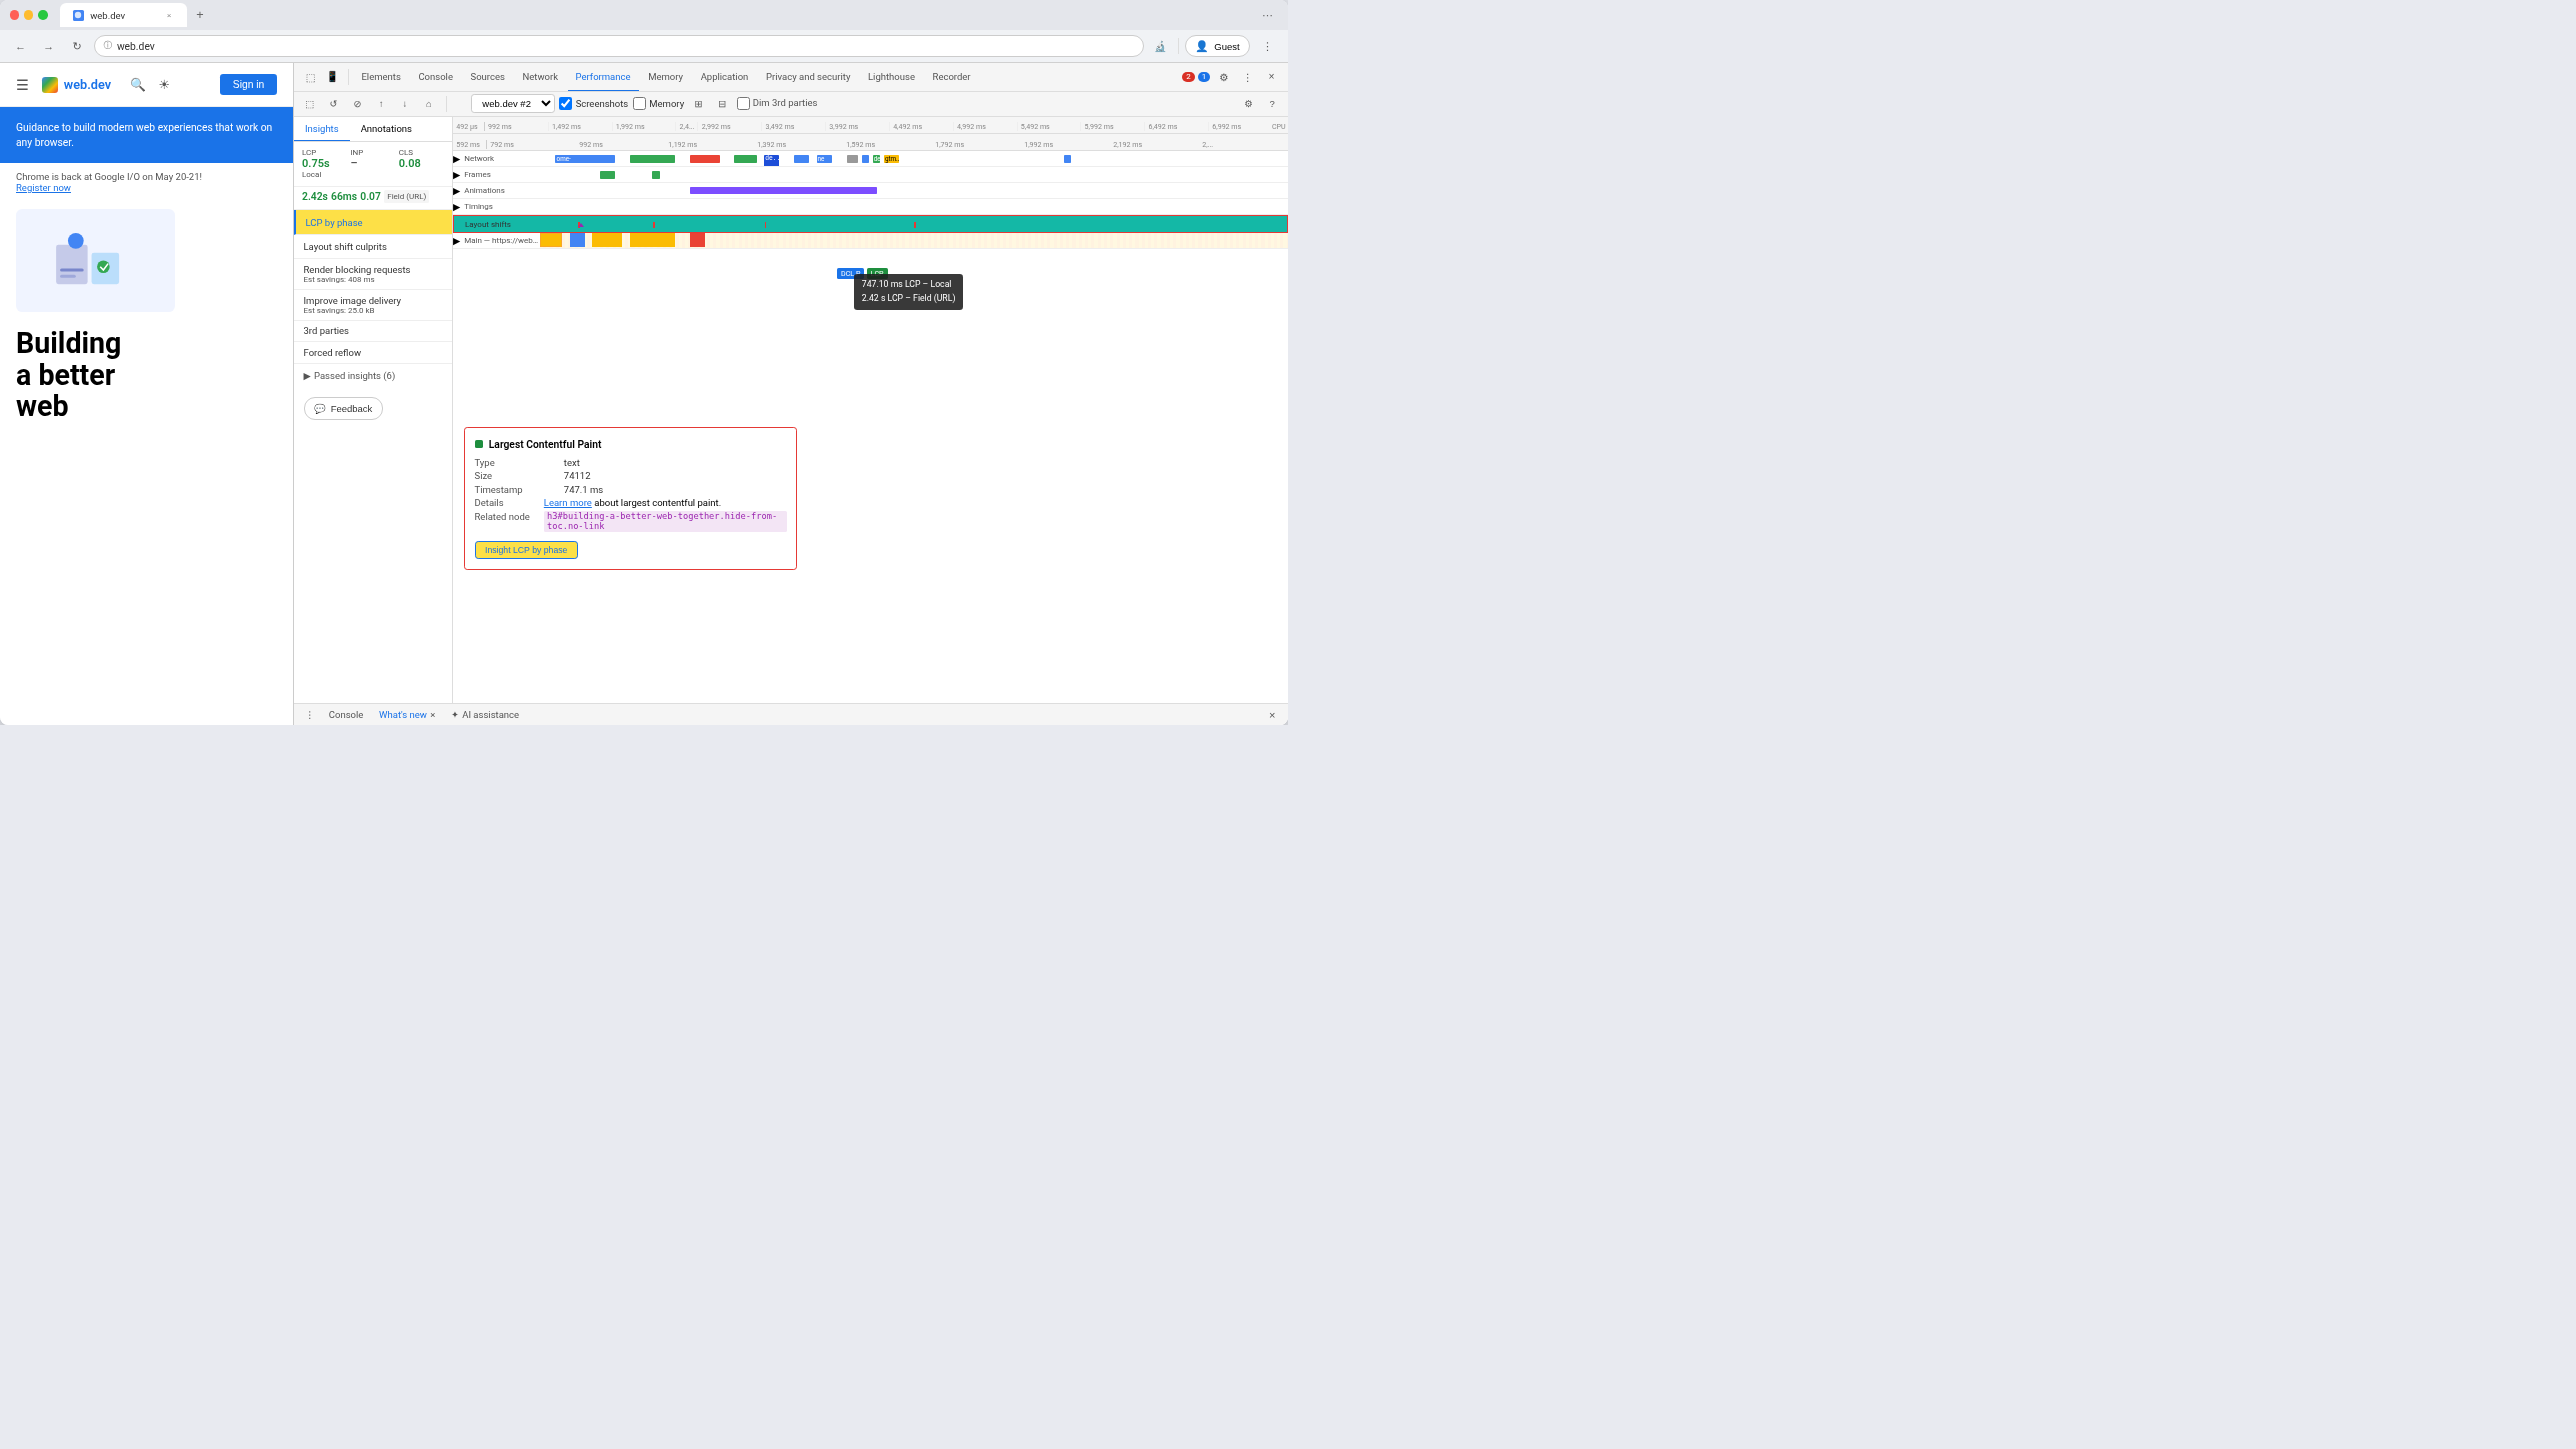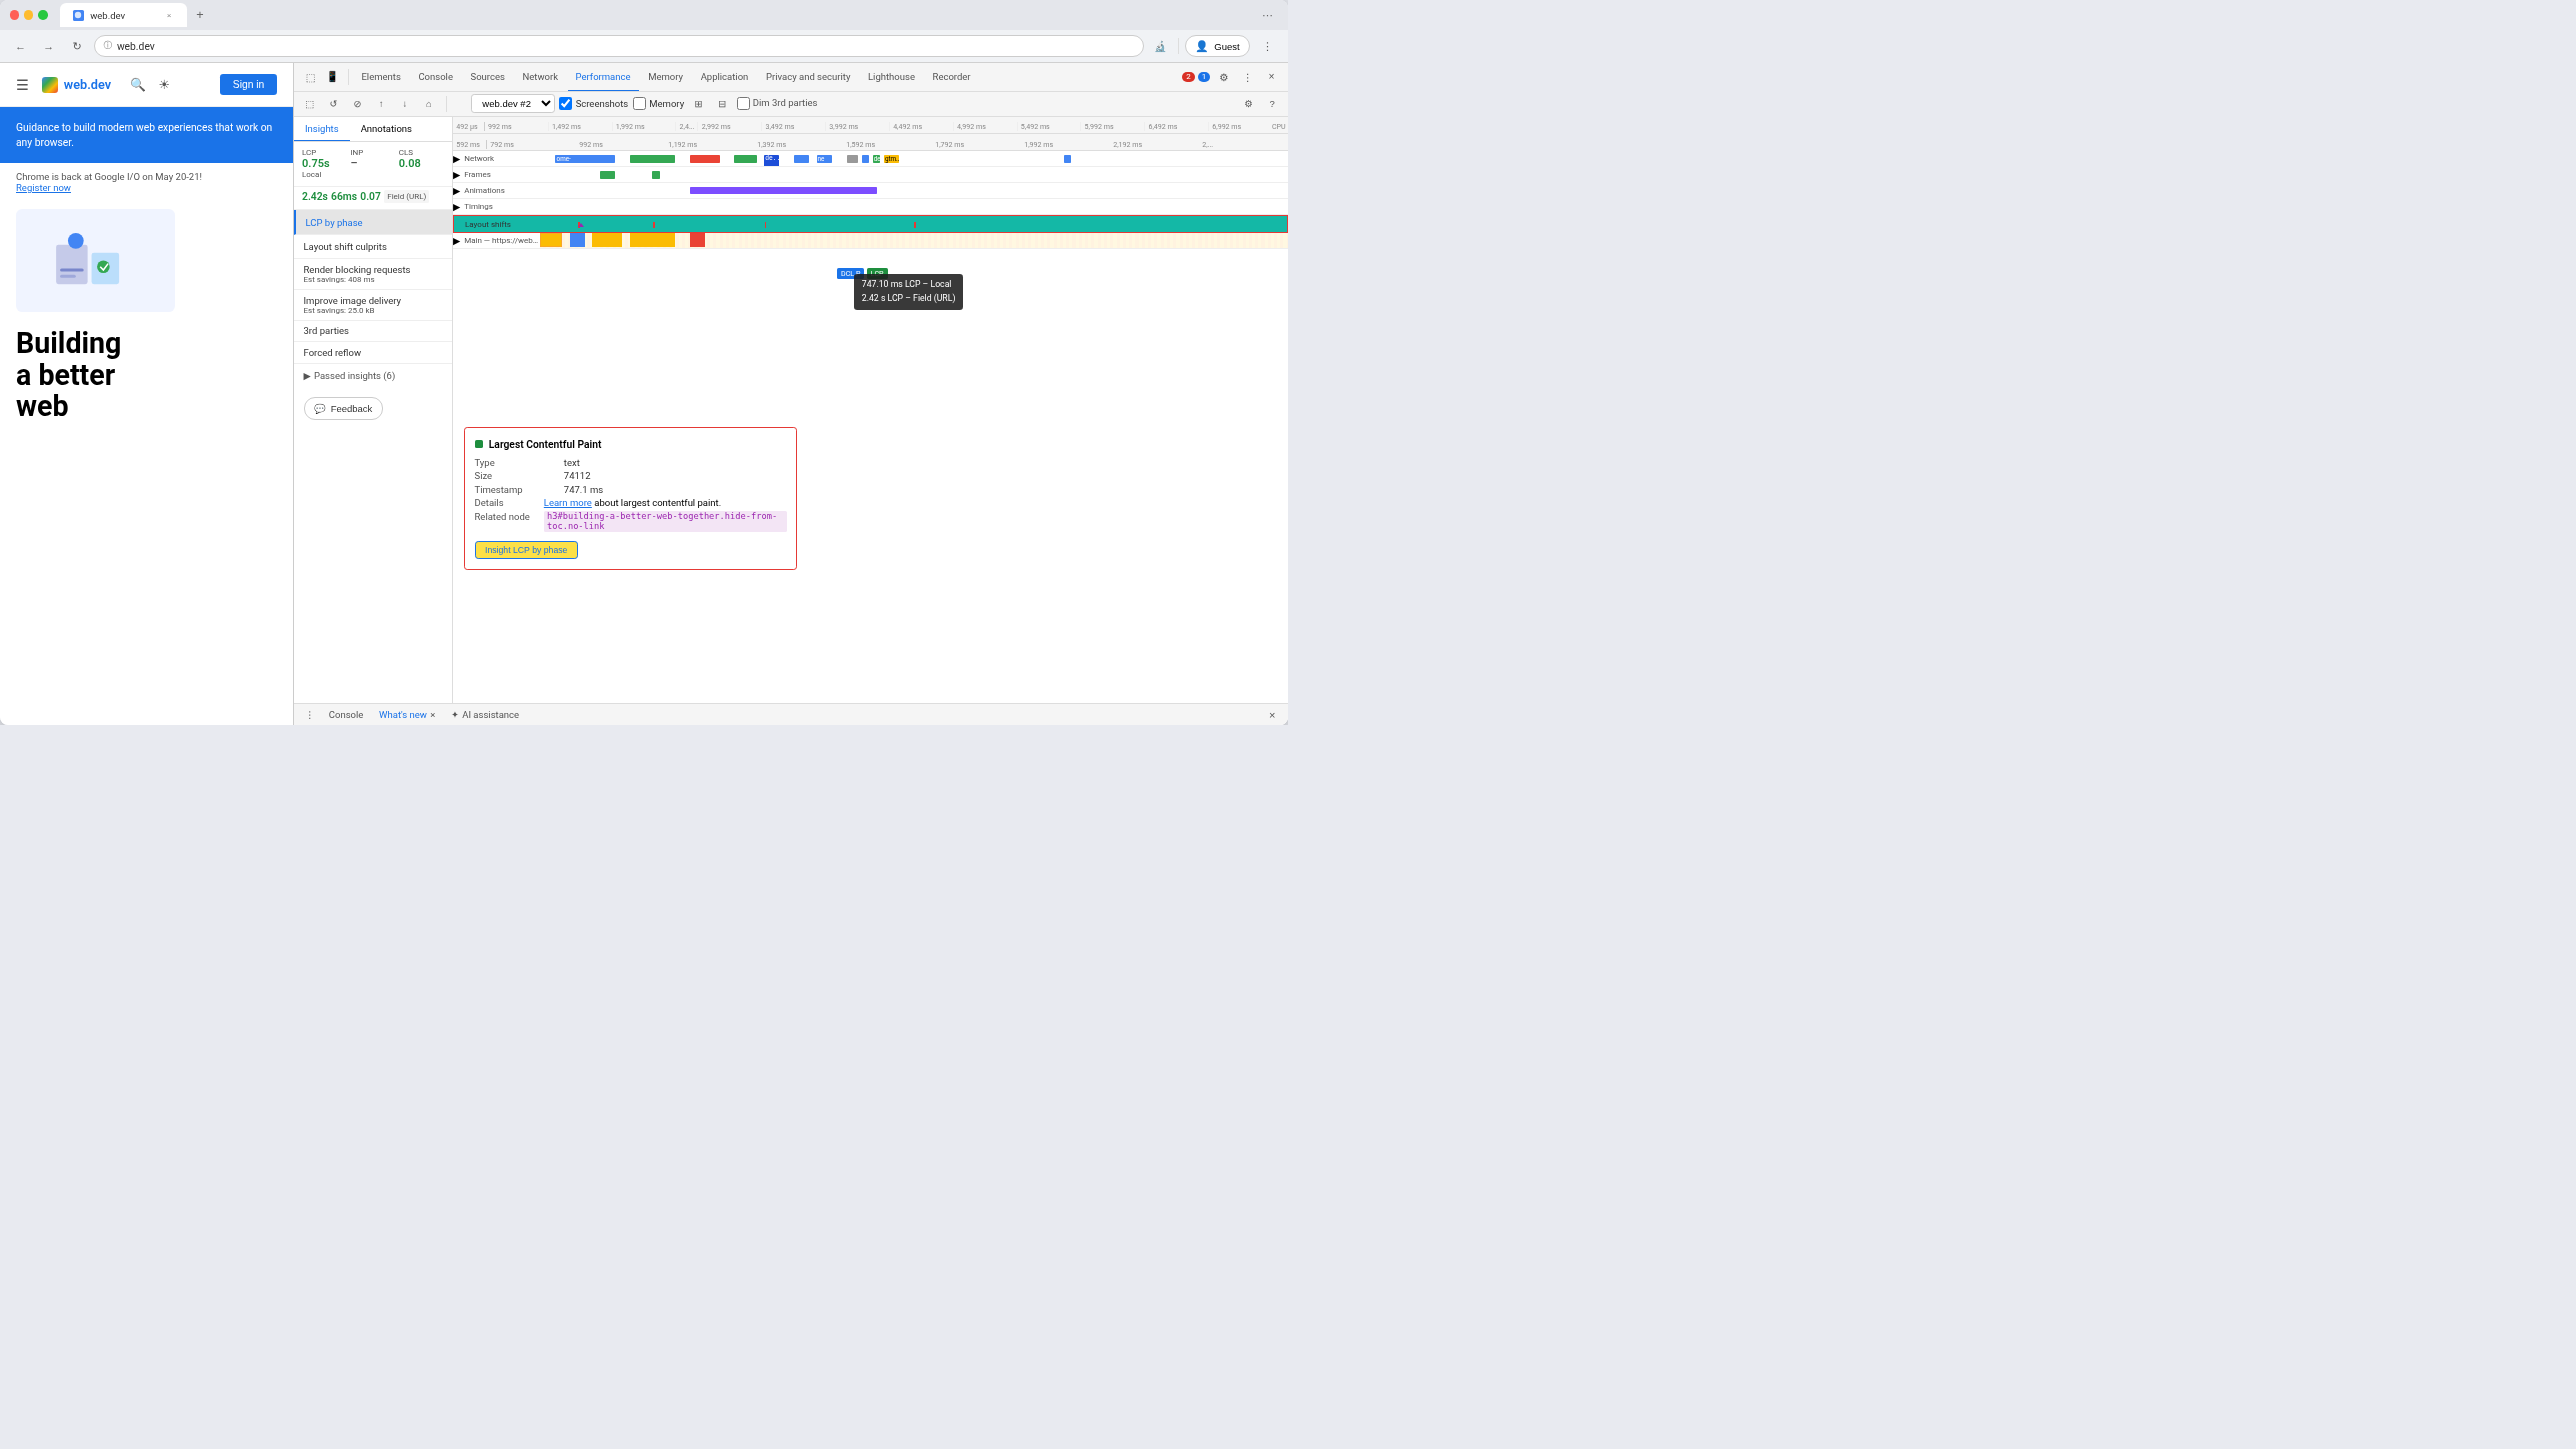--- a/index.html
+++ b/index.html
@@ -80,21 +80,21 @@
     .insights-tab.active { border-bottom: 1.6px solid #1a73e8; color: #1a73e8; }
     .metrics-row { padding: 6.3px 8px; display: grid; grid-template-columns: 1fr 1fr 1fr; gap: 3.2px; border-bottom: 0.8px solid #eee; }
     .metric-item { display: flex; flex-direction: column; }
     .metric-label { font-size: 8px; color: #555; }
     .metric-value { font-size: 11px; font-weight: 600; }
     .metric-value.good { color: #1e8e3e; }
     .metric-value.dash { color: #555; }
     .metric-desc { font-size: 8px; color: #555; }
     .field-label { font-size: 8px; color: #555; background: #f5f5f5; padding: 1.6px 3.2px; border-radius: 1.6px; }
     .insight-item { padding: 6.3px 9.5px; border-bottom: 0.8px solid #eee; cursor: pointer; font-size: 9.5px; color: #333; }
-    .insight-item.selected { background: #e5e5e5; color: #1a73e8; border-left: 2.4px solid #1a73e8; }
+    .insight-item.selected { background: #fde047; color: #1a73e8; border-left: 2.4px solid #1a73e8; }
     .insight-category-item { padding: 4.8px 9.5px; border-bottom: 0.8px solid #eee; cursor: pointer; font-size: 9.5px; color: #333; }
     .savings { font-size: 8px; color: #555; }
     .passed-header { padding: 6.3px 9.5px; font-size: 9.5px; color: #555; cursor: pointer; display: flex; align-items: center; gap: 3.2px; }
     .feedback-btn { margin: 9.5px; padding: 4.8px 9.5px; border: 0.8px solid #ccc; border-radius: 11px; background: #fff; cursor: pointer; font-size: 9.5px; display: flex; align-items: center; gap: 4.8px; color: #333; }
 
     
     .timeline-area { flex: 1; display: flex; flex-direction: column; overflow: hidden; }
     .bottom-tabs { height: 22px; background: #f5f5f5; border-bottom: 0.8px solid #ddd; display: flex; align-items: center; padding: 0 6.3px; gap: 1.6px; }
     .bottom-tab { padding: 0 8px; height: 22px; display: flex; align-items: center; font-size: 9.5px; color: #555; cursor: pointer; border-bottom: 1.6px solid transparent; }
     .bottom-tab.active { color: #1a73e8; border-bottom: 1.6px solid #1a73e8; }

